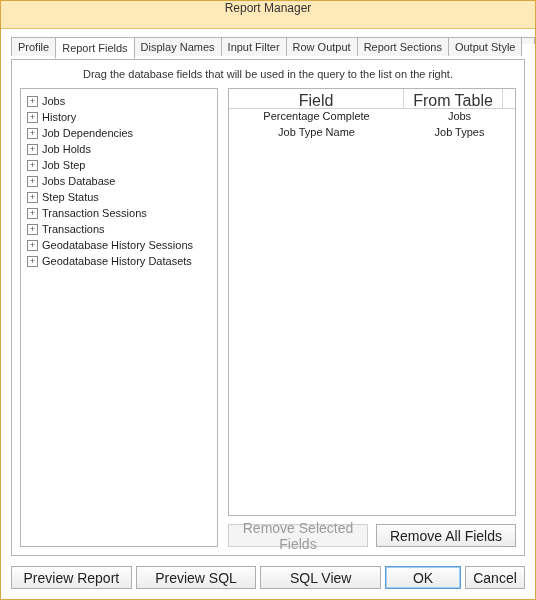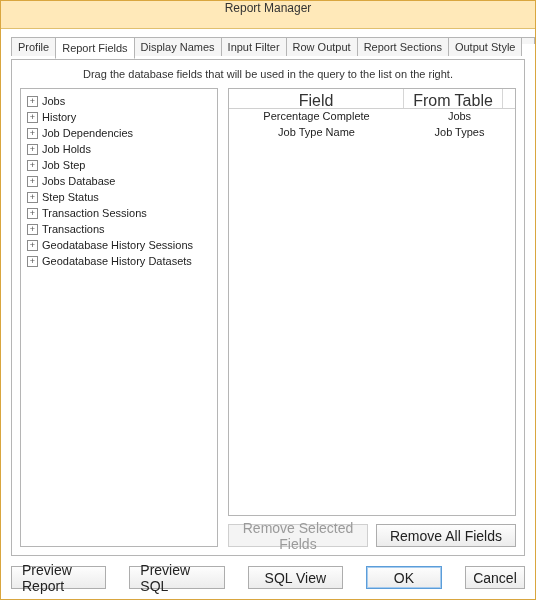--- a/index.html
+++ b/index.html
@@ -197,21 +197,21 @@
     color: #9a9a9a;
     border-color: #cfcfcf;
     background: #f4f4f4;
   }
   .btn.default {
     border: 1px solid #5b9dd9;
     box-shadow: 0 0 0 1px #a6cbee inset;
   }
   .bottom-row {
     display: flex;
-    gap: 23px;
+    gap: 4px;
     margin-top: 10px;
     align-items: flex-end;
   }
   .bottom-row .btn.wide { flex: 1; min-width: 0; }
   .bottom-row .btn.ok { width: 76px; min-width: 0; flex: 0 0 auto; }
   .bottom-row .btn.cancel { width: 60px; min-width: 0; flex: 0 0 auto; }
 </style>
 </head>
 <body>
 

